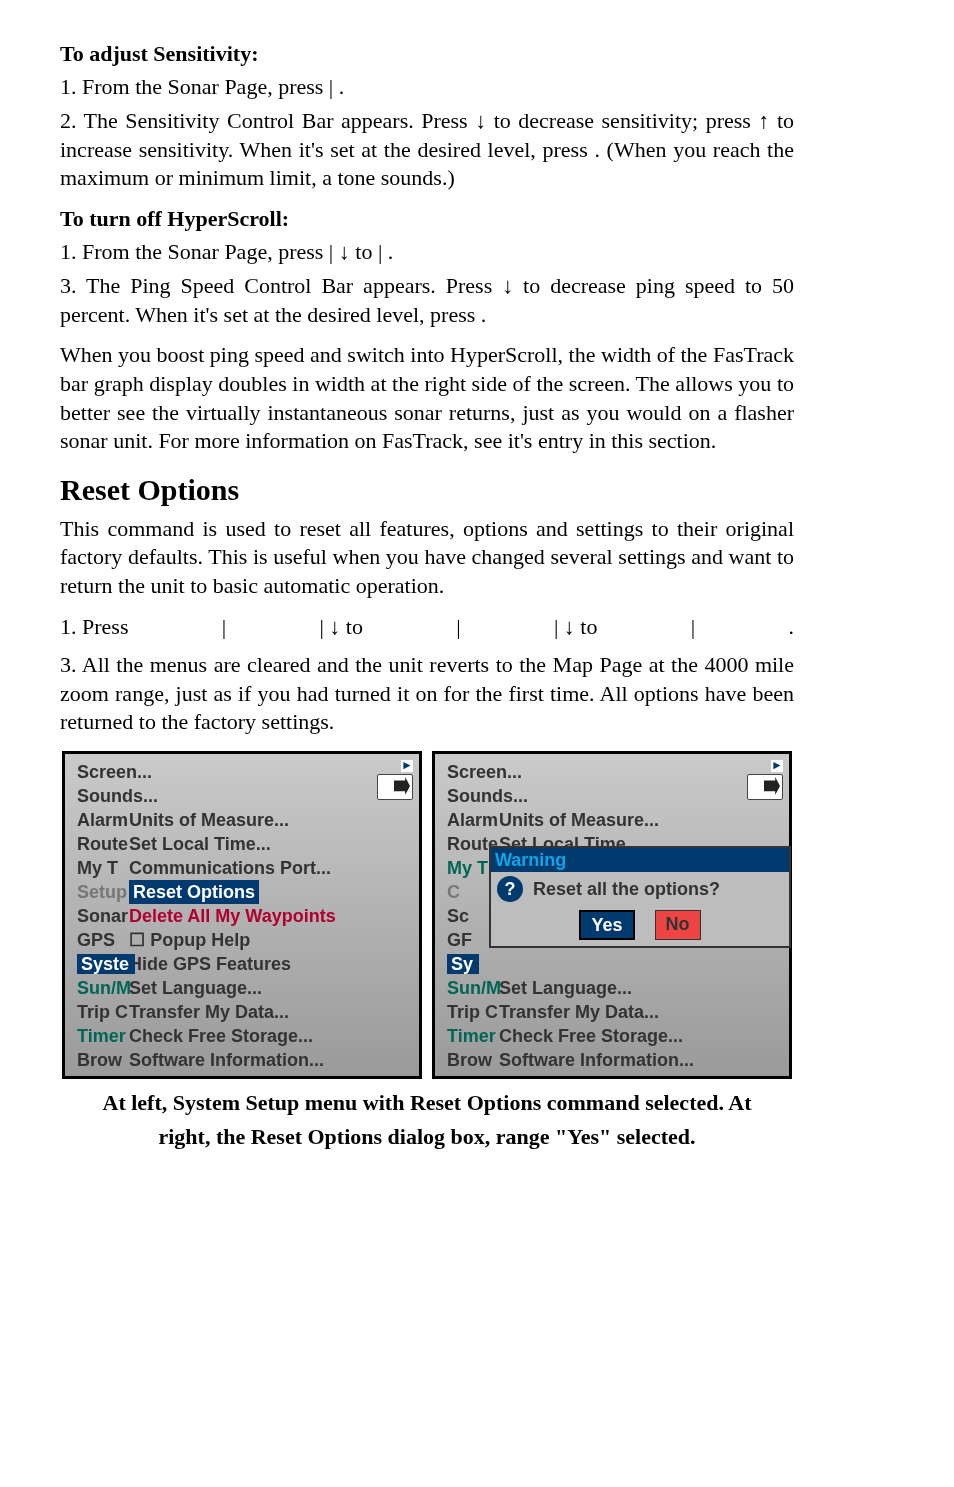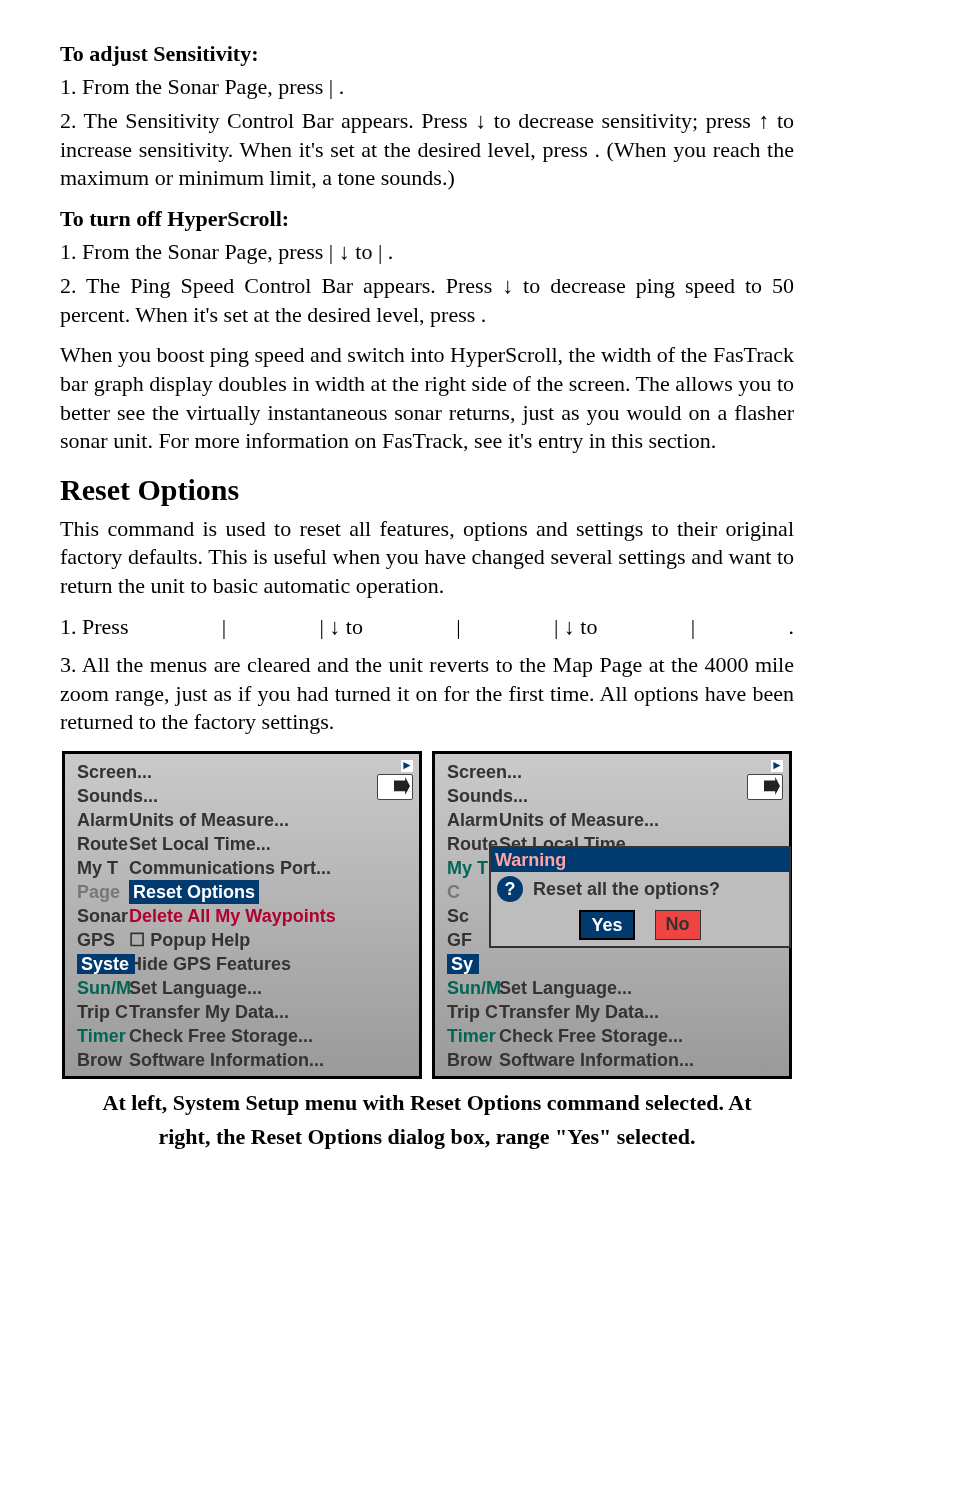--- a/index.html
+++ b/index.html
@@ -103,21 +103,21 @@
   .modal {
     position: absolute;
     left: 54px;
     top: 92px;
     width: 298px;
     background: #bdbdbd;
     border: 2px solid #333;
   }
   .modal .titlebar {
     background: #003a6f;
-    color: #fca5a5;
+    color: #0ea5e9;
     padding: 0 4px;
   }
   .modal .body {
     padding: 4px 6px;
     display: flex;
     align-items: center;
     gap: 10px;
   }
   .modal .qmark {
     width: 26px; height: 26px; border-radius: 50%; background: #003a6f; color:#fff;
@@ -159,21 +159,21 @@
 </div>
 
 <div class="bold step">To turn off HyperScroll:</div>
 <div class="step">
   <span>1. From the Sonar Page, press </span>
   <span> | ↓ to </span>
   <span> | </span>
   <span>.</span>
 </div>
 <div class="para">
-  <span>2. The Ping Speed Control Bar appears. Press ↓ to decrease ping speed to 50 percent. When it's set at the desired level, press </span>
+  <span>3. The Ping Speed Control Bar appears. Press ↓ to decrease ping speed to 50 percent. When it's set at the desired level, press </span>
   <span>.</span>
 </div>
 
 <div class="para">When you boost ping speed and switch into HyperScroll, the width of the FasTrack bar graph display doubles in width at the right side of the screen. The allows you to better see the virtually instantaneous sonar returns, just as you would on a flasher sonar unit. For more information on FasTrack, see it's entry in this section.</div>
 
 <div class="heading2">Reset Options</div>
 <div class="para">This command is used to reset all features, options and settings to their original factory defaults. This is useful when you have changed several settings and want to return the unit to basic automatic operation.</div>
 
 <div class="step-justify">
   <span>1. Press </span>
@@ -190,21 +190,21 @@
 
   <div class="fig">
     <div class="tri"></div>
     <div class="topicon"></div>
     <div class="left-col">
       <div>Screen...</div>
       <div>Sounds...</div>
       <div>Alarm</div>
       <div>Route</div>
       <div>My T</div>
-      <div style="color:#777">Page</div>
+      <div style="color:#777">Setup</div>
       <div>Sonar</div>
       <div>GPS</div>
       <div><span class="hi-pad">Syste</span></div>
       <div style="color:#065">Sun/M</div>
       <div>Trip C</div>
       <div style="color:#065">Timer</div>
       <div>Brow</div>
     </div>
     <div class="row"></div>
         <div class="row"></div>

